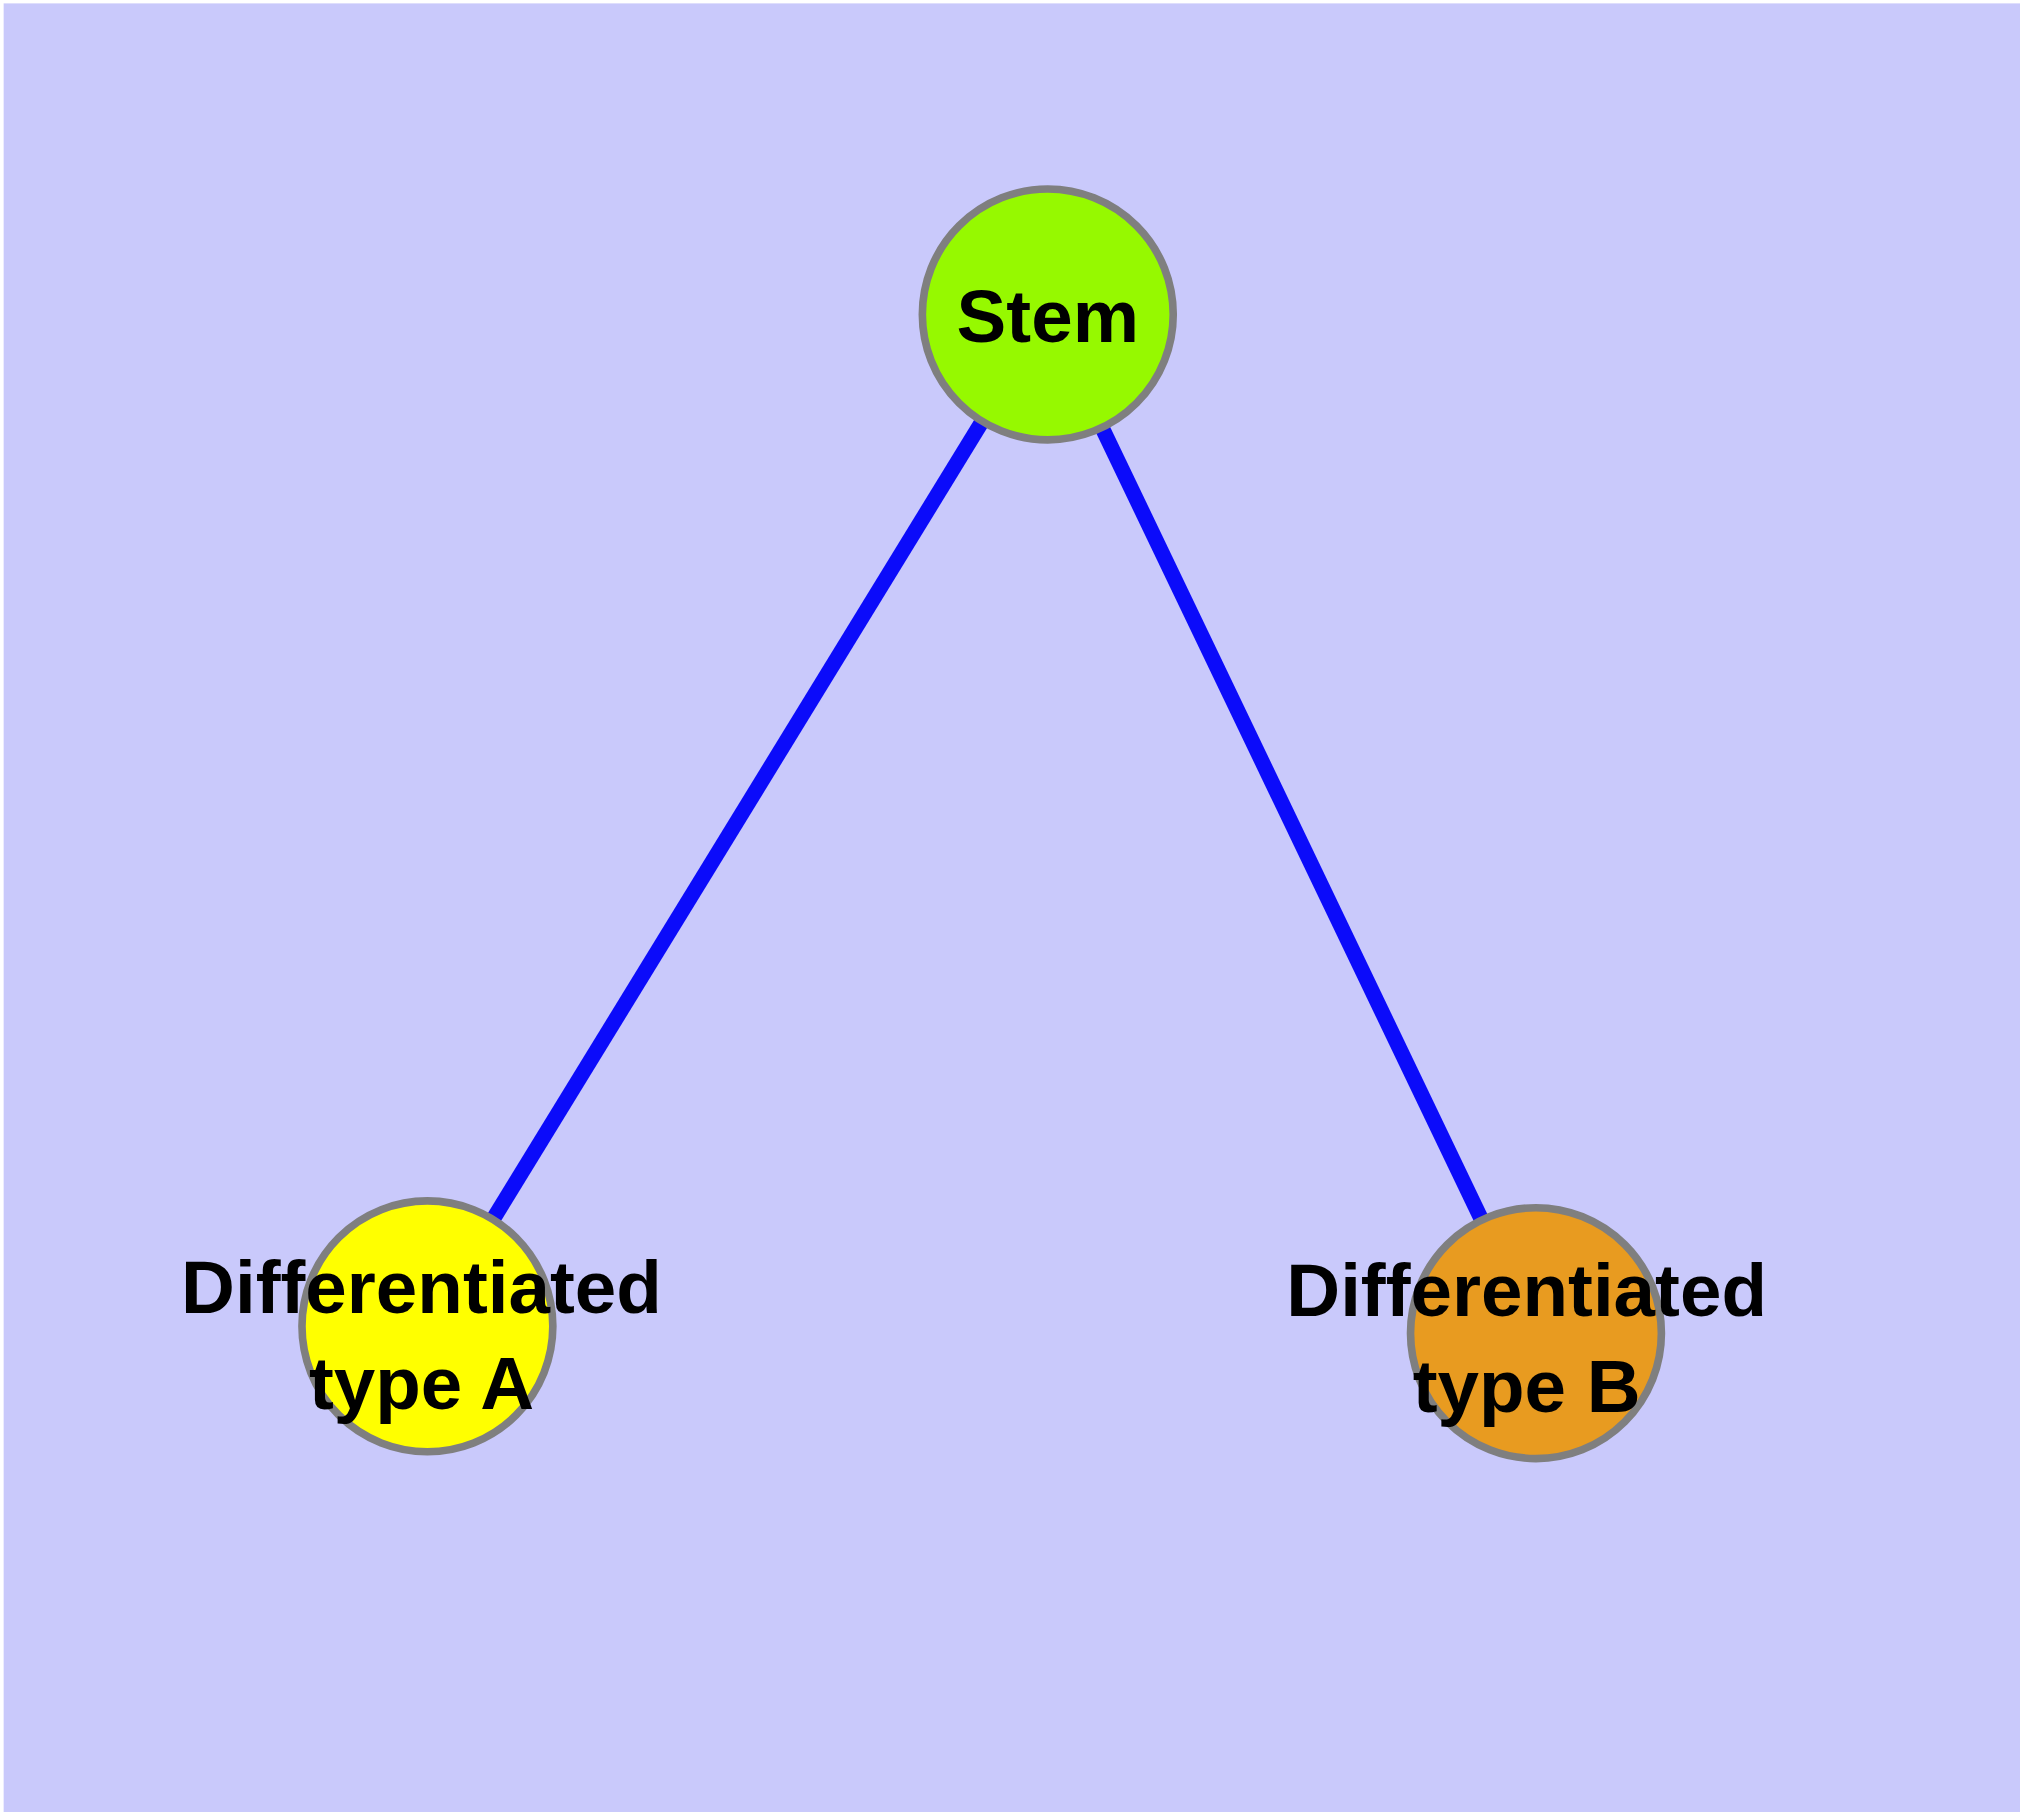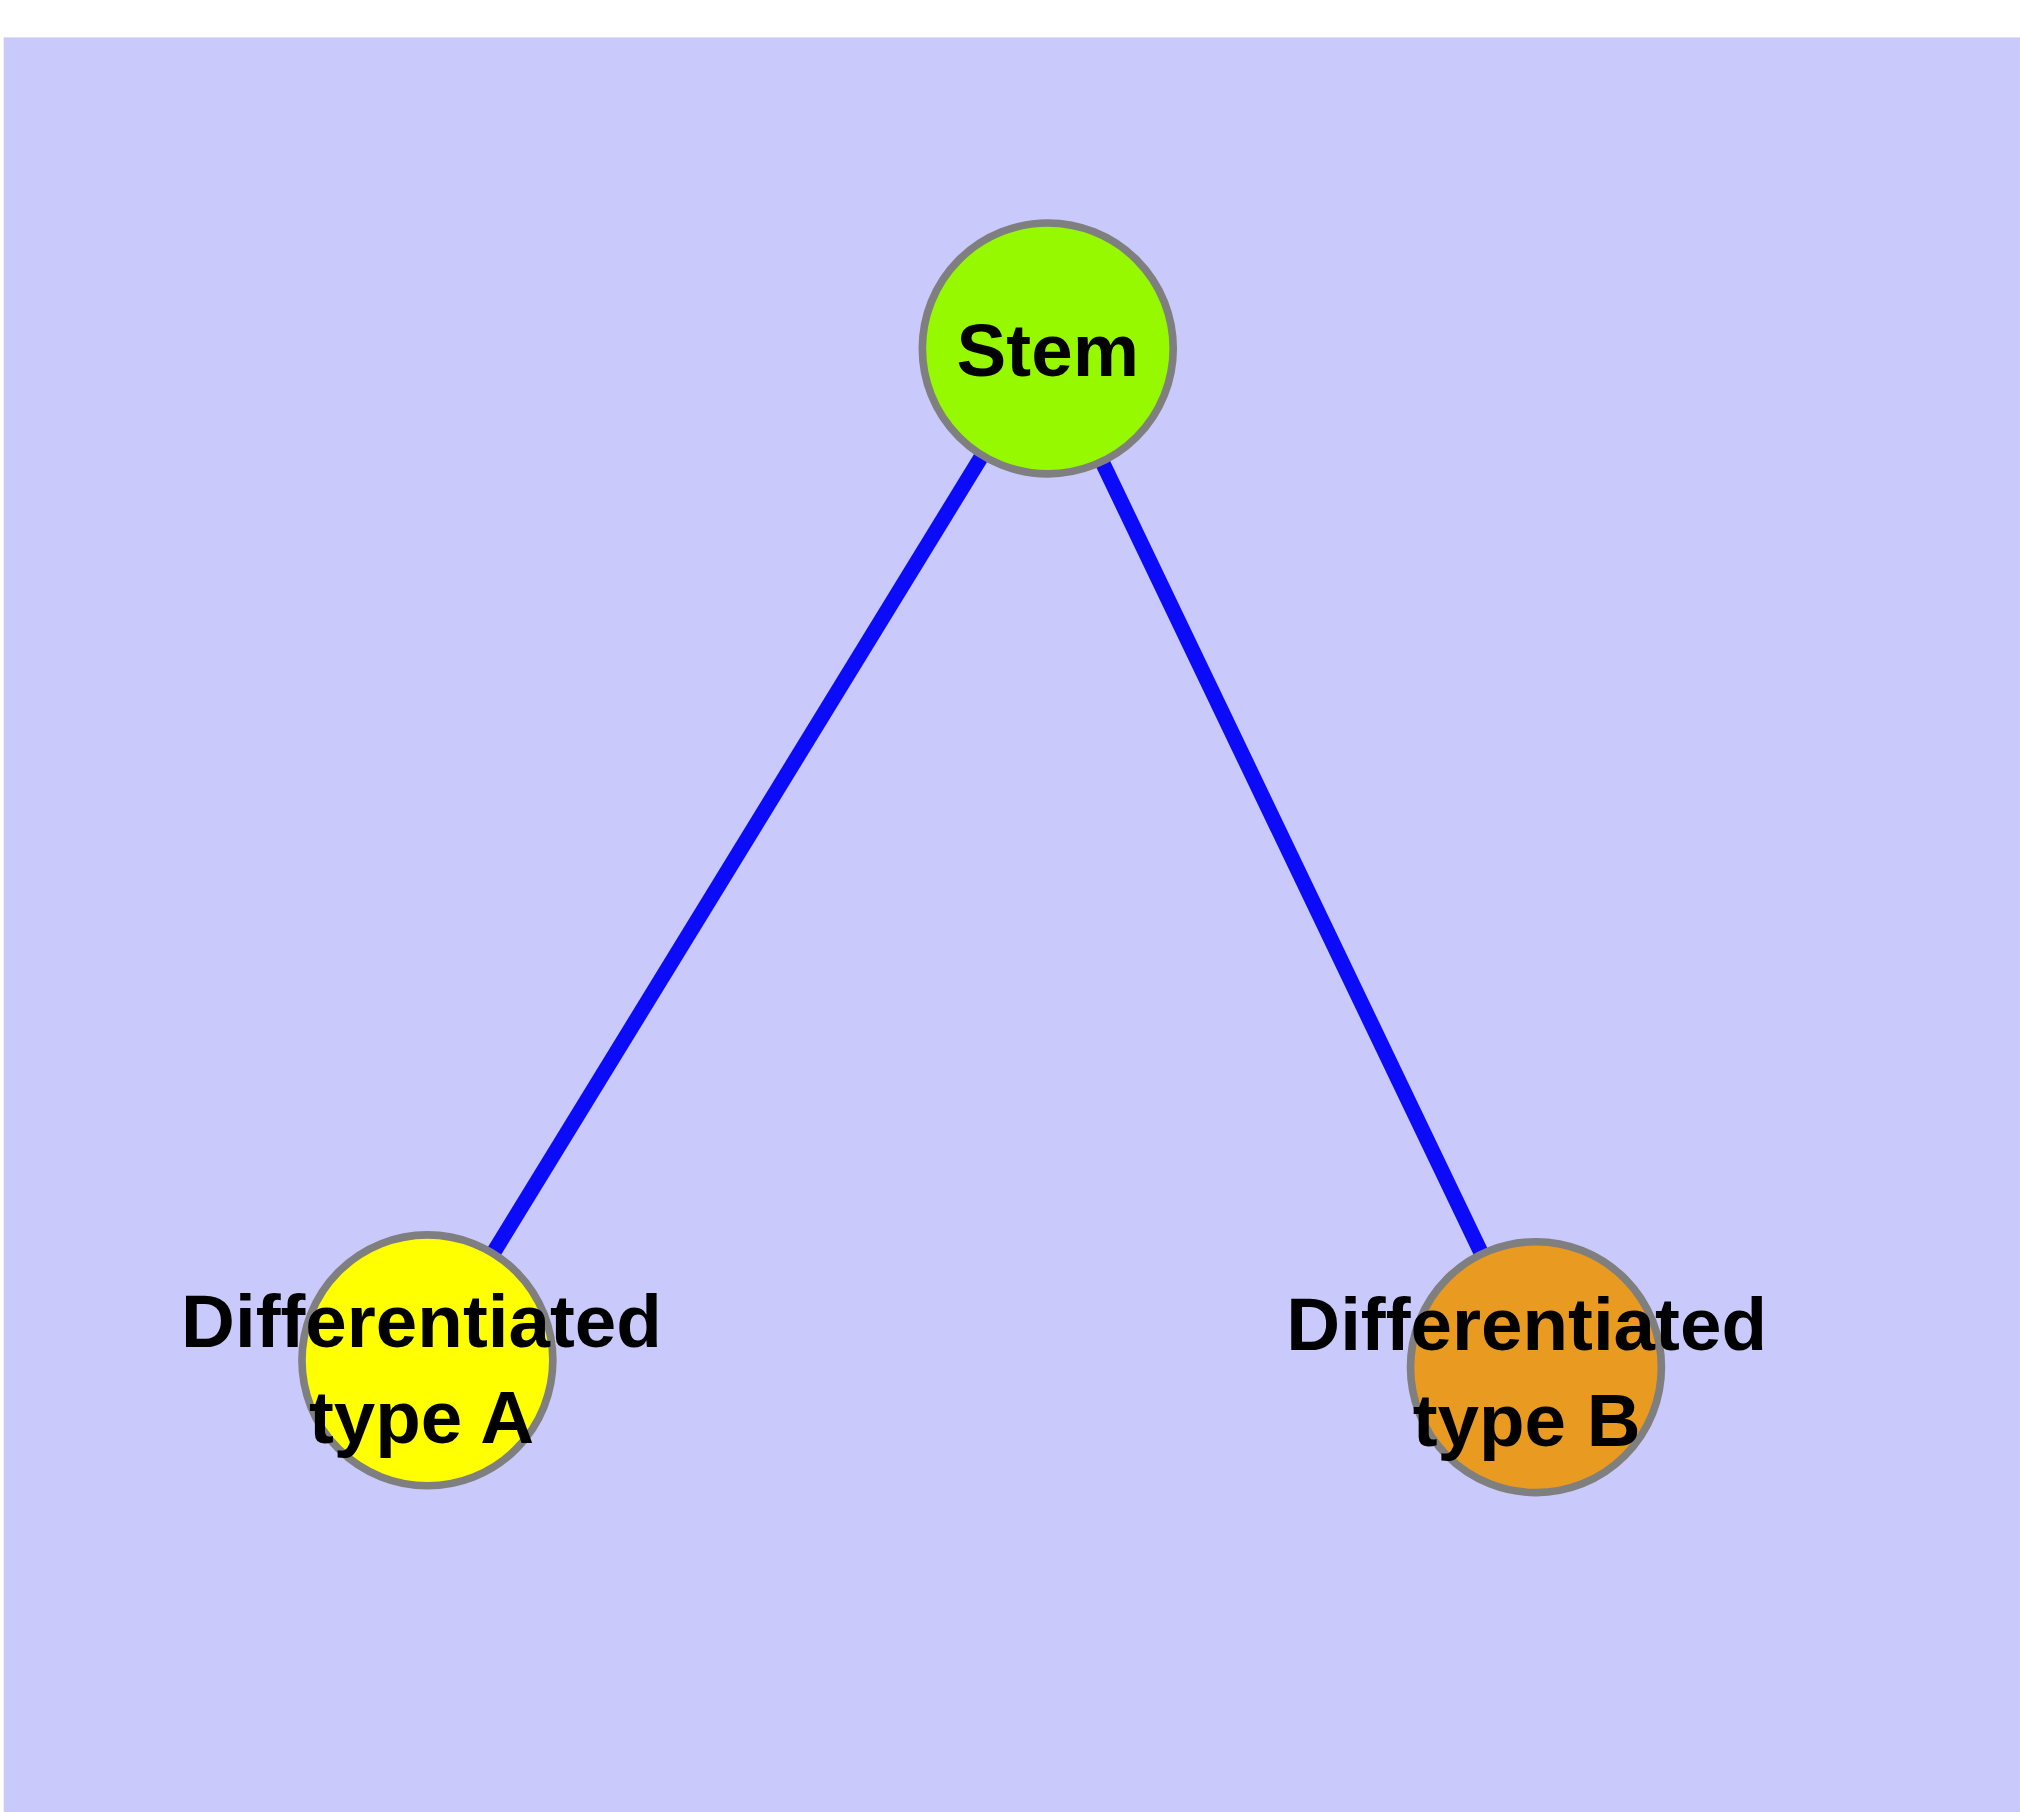--- a/index.html
+++ b/index.html
@@ -7,21 +7,20 @@
     padding: 0;
     background: #ffffff;
     width: 2021px;
     height: 1812px;
     overflow: hidden;
   }
   .stage {
     position: relative;
     width: 2021px;
     height: 1364px;
-    margin-top: 34px;
   }
   svg {
     display: block;
     position: absolute;
     left: 0;
     top: 0;
   }
   .node-label {
     font-family: "Liberation Sans", "DejaVu Sans", sans-serif;
     font-weight: bold;

